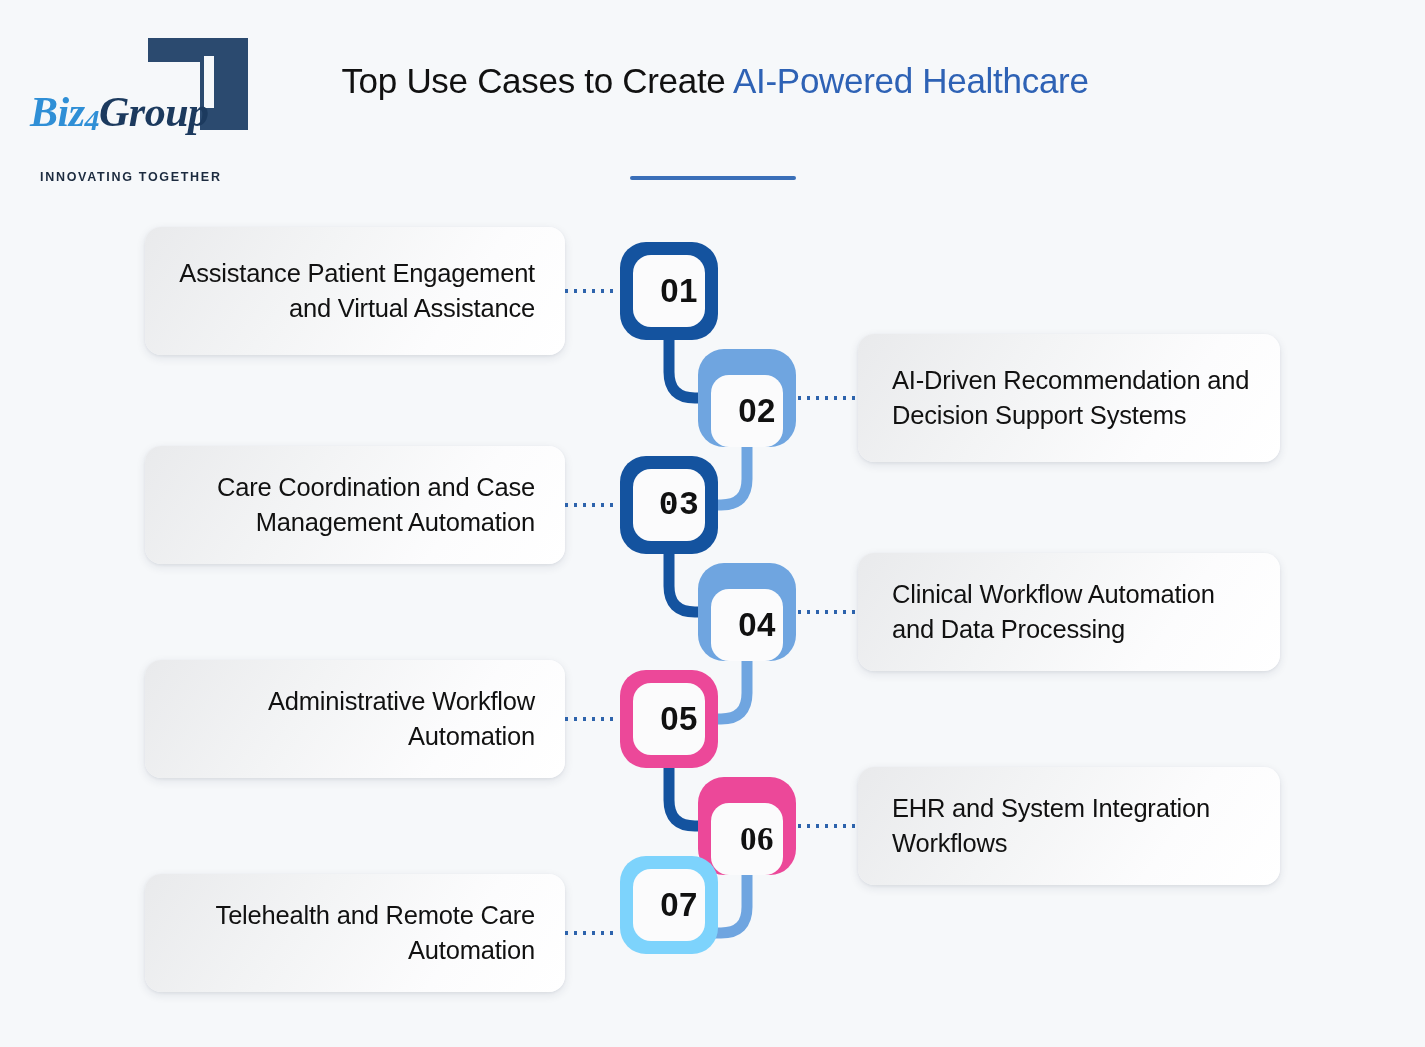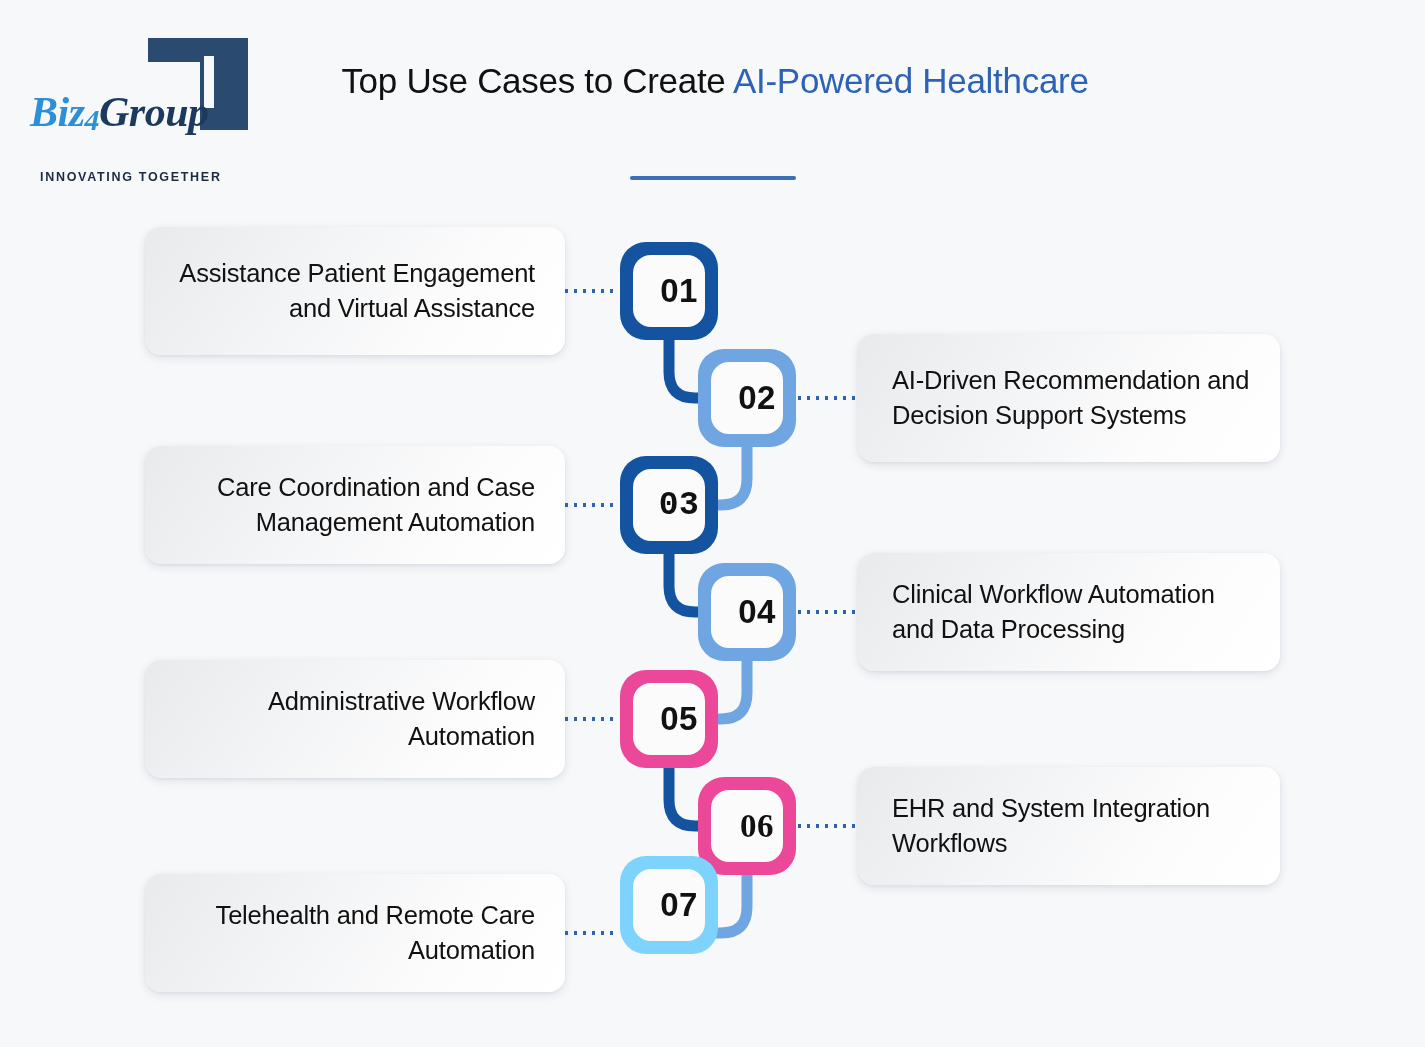--- a/index.html
+++ b/index.html
@@ -144,21 +144,21 @@
     position: absolute;
     width: 98px;
     height: 98px;
     border-radius: 26px;
     display: flex;
     align-items: center;
     justify-content: center;
     z-index: 5;
   }
   .node.dark  { background: #14539f; }
-  .node.light { background: #6fa5e0; }
+  .node.light { background: #6fa5e0; align-items: flex-end; }
   .node-inner {
     width: 72px;
     height: 72px;
     border-radius: 18px;
     background: #fbfbfc;
     display: flex;
     align-items: center;
     justify-content: center;
     padding-left: 20px;
   }

